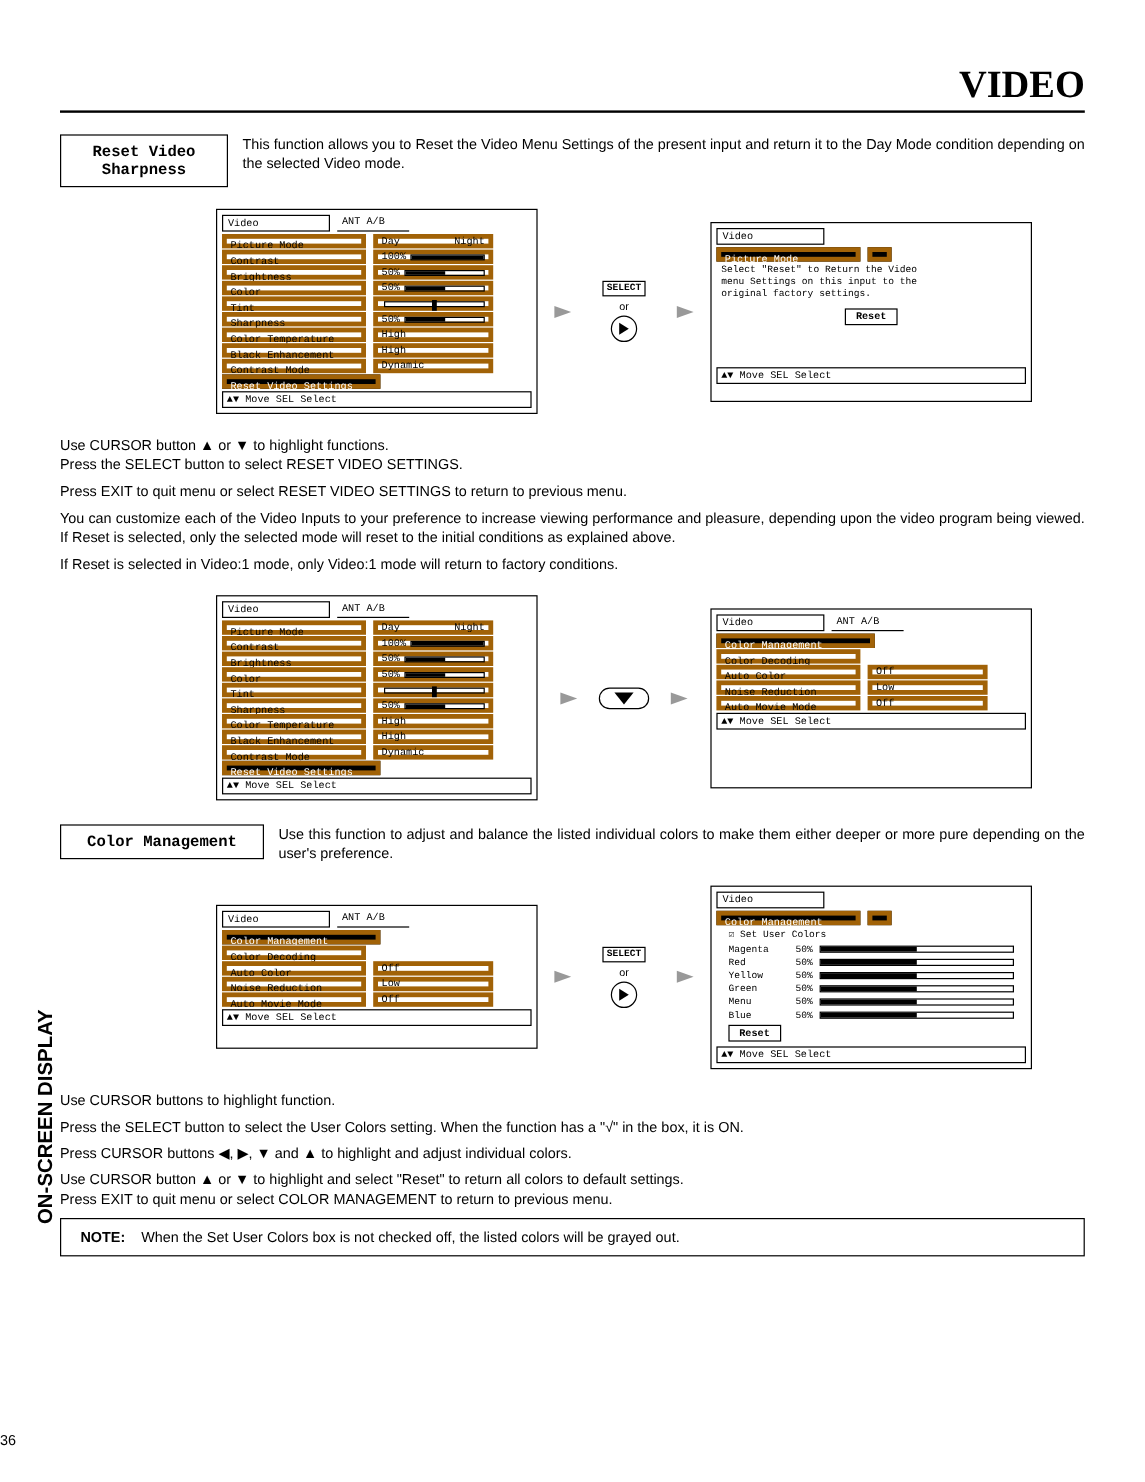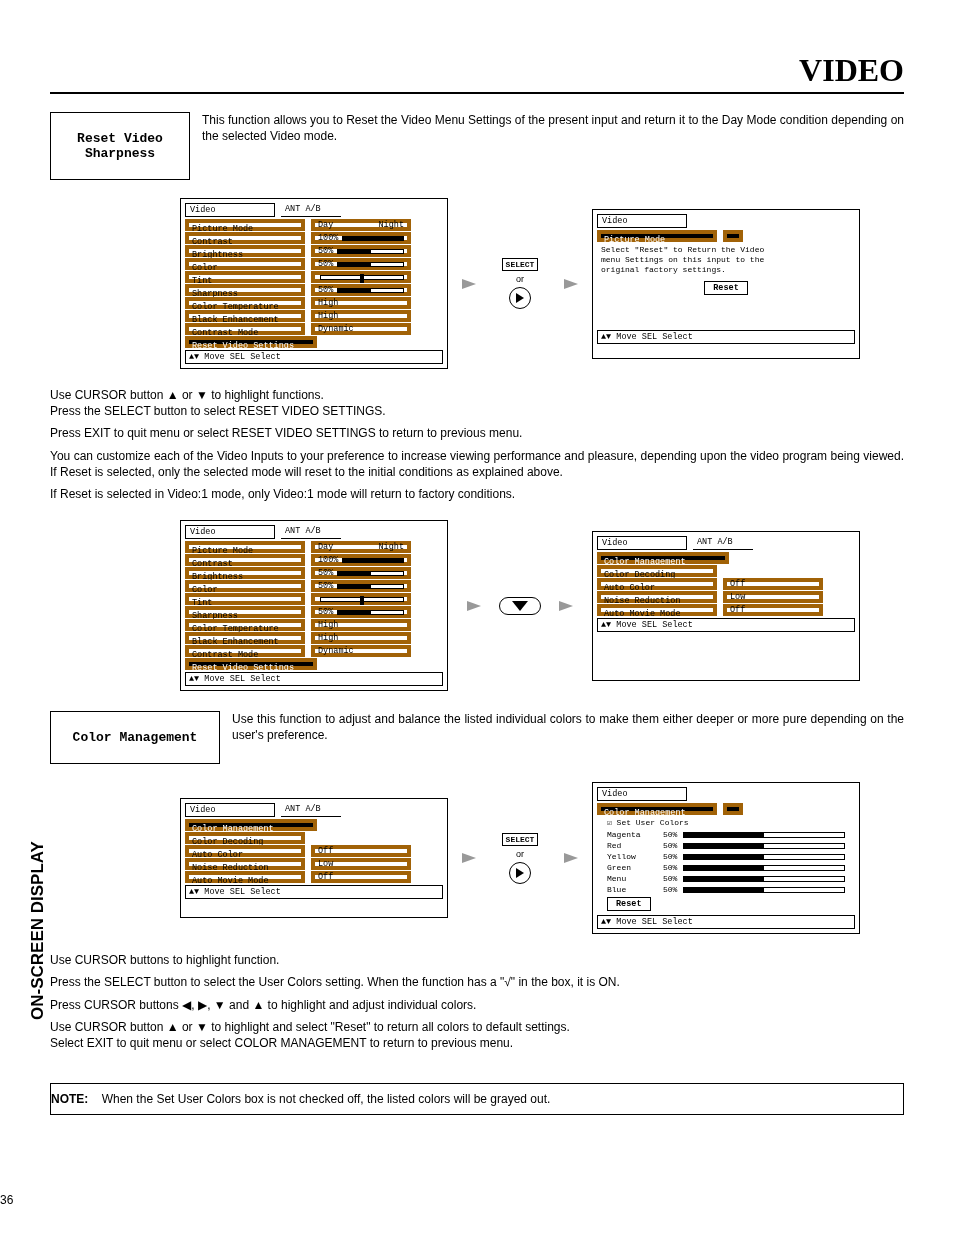--- a/index.html
+++ b/index.html
@@ -38,21 +38,21 @@
     top: 820px;
     width: 22px;
     height: 200px;
     font-weight: bold;
     font-size: 17px;
     writing-mode: vertical-rl;
     transform: rotate(180deg);
   }
   .section-box {
     border: 1px solid #000;
-    padding: 18px 10px;
+    padding: 6px 10px;
     font-family: "Courier New", monospace;
     font-weight: bold;
     font-size: 13px;
     text-align: center;
     display: inline-block;
   }
   .section-row {
     display: flex;
     gap: 12px;
     align-items: flex-start;
@@ -169,22 +169,22 @@
   .play-tri {
     width:0;height:0;
     border-top:5px solid transparent;
     border-bottom:5px solid transparent;
     border-left:8px solid #000;
   }
   .arrows-hor { display:flex; gap:4px; align-items:center;}
   .body-text { font-size:12px; line-height:1.35; margin:6px 0; text-align:justify;}
   .note-box {
     border:1px solid #000;
-    padding:8px 0;
-    margin-top:32px;
+    padding:8px 16px;
+    margin-top:8px;
     font-size:12px;
   }
   .pagenum { position:absolute; bottom:28px; left:0; right:0; text-align:left; font-size:12px;}
   .color-row { display:flex; gap:6px; align-items:center; font-size:8px; padding:1px 10px;}
   .color-row .bar { flex:1; height:6px; border:1px solid #000; position:relative;}
   .color-row .bar .f { position:absolute; left:0; top:0; bottom:0; width:50%; background:#000;}
 </style>
 </head>
 <body>
 <div class="page">
@@ -526,21 +526,21 @@
     <div style="padding:0 10px"><div class="osd-btn" style="margin:2px 0">Reset</div></div>
     <div class="osd-foot">▲▼ Move         SEL Select</div>
   </div>
 </div>
 
 <div class="body-text">Use CURSOR buttons to highlight function.</div>
 <div class="body-text">Press the SELECT button to select the User Colors setting.  When the function has a "√" in the box, it is ON.</div>
 <div class="body-text">Press CURSOR buttons ◀, ▶, ▼ and ▲ to highlight and adjust individual colors.</div>
 <div class="body-text">
   <span>Use CURSOR button ▲ or ▼ to highlight and select "Reset" to return all colors to default settings.</span><br>
-  <span>Select EXIT to quit menu or select COLOR MANAGEMENT to return to previous menu.</span>
+  <span>Press EXIT to quit menu or select COLOR MANAGEMENT to return to previous menu.</span>
 </div>
 
 <div class="note-box">
   <b>NOTE:</b>&nbsp;&nbsp;&nbsp;
   <span>When the Set User Colors box is not checked off, the listed colors will be grayed out.</span>
 </div>
 
 <div class="pagenum">36</div>
 
 </div>

